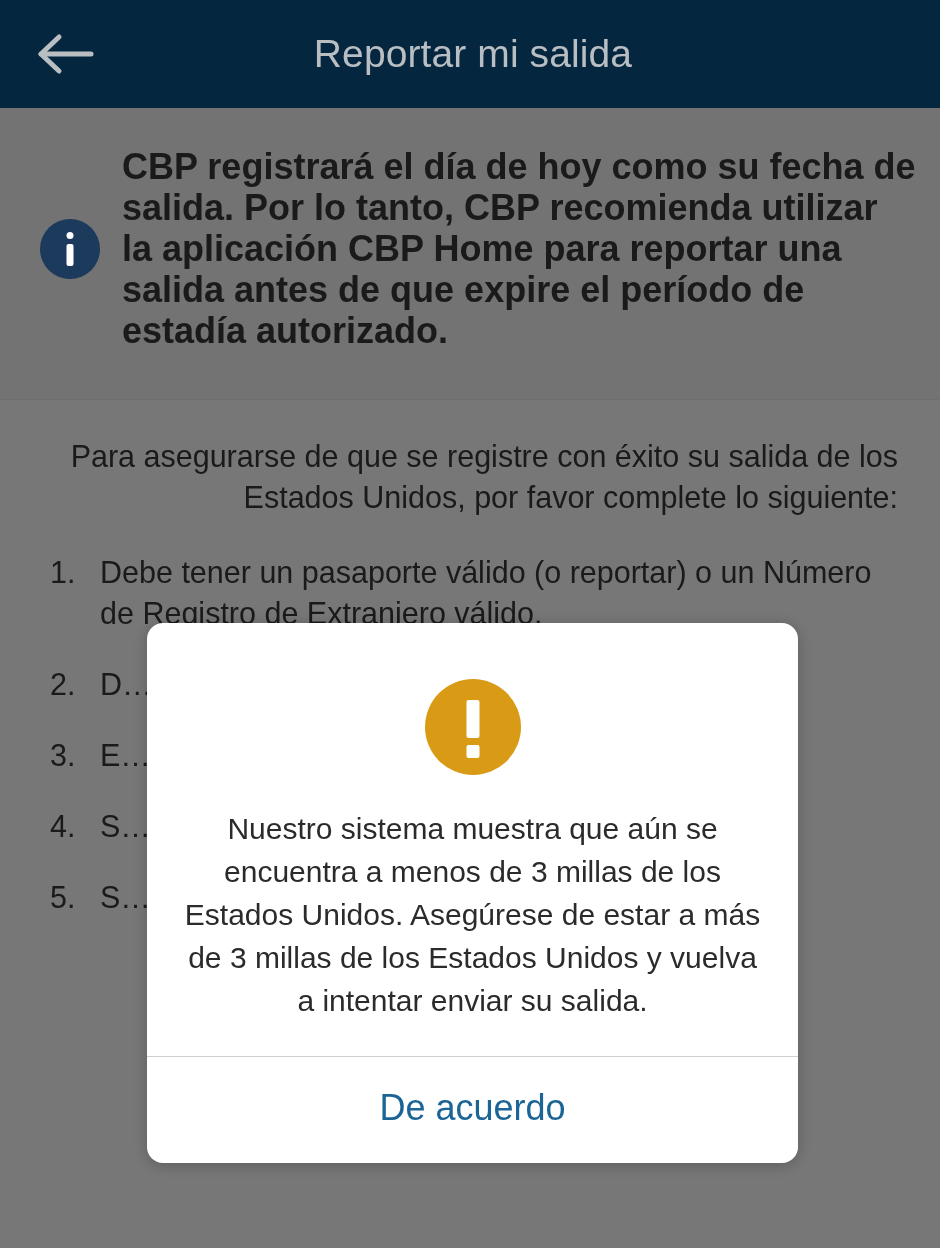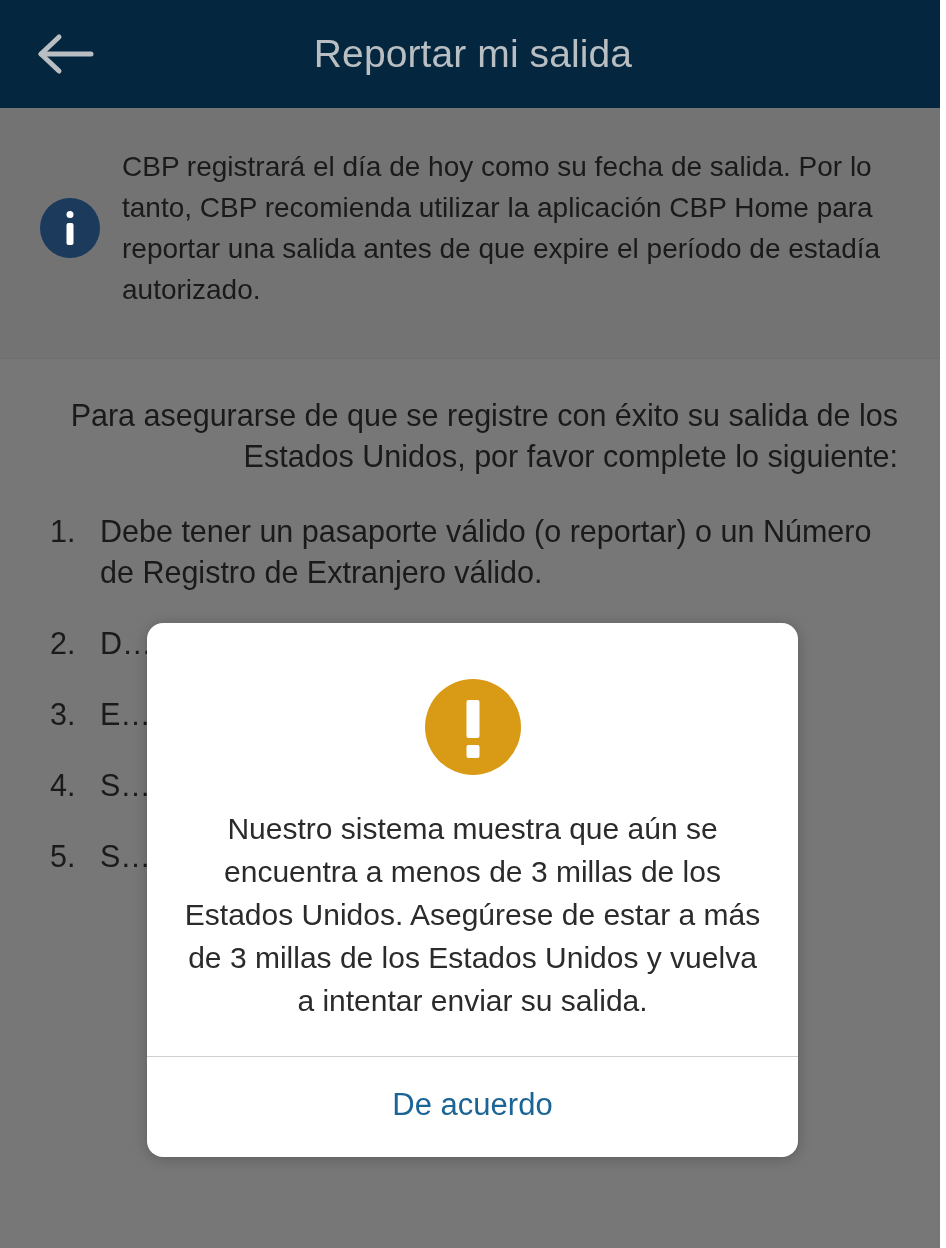--- a/index.html
+++ b/index.html
@@ -99,23 +99,23 @@
     left: 50%;
     top: 25px;
     transform: translateX(-50%);
     width: 7px;
     height: 22px;
     border-radius: 2px;
     background: #ffffff;
   }
   .info-text {
     color: #1a1a1a;
-    font-size: 28px;
+    font-size: 36px;
     line-height: 41px;
-    font-weight: 400;
+    font-weight: 700;
   }
 
   .body-block {
     padding: 36px 48px 0 48px;
   }
   .intro-text {
     color: #1a1a1a;
     font-size: 30.5px;
     line-height: 41px;
     margin: 0 0 34px 0;
@@ -200,21 +200,21 @@
   }
   .modal-action {
     display: block;
     width: 100%;
     box-sizing: border-box;
     background: transparent;
     border: none;
     padding: 30px 0 34px 0;
     color: #1a6496;
     font-family: "Liberation Sans", sans-serif;
-    font-size: 31px;
+    font-size: 36px;
     text-align: center;
     cursor: pointer;
   }
 </style>
 </head>
 <body>
 
 <div class="screen">
 
   <div class="header">

